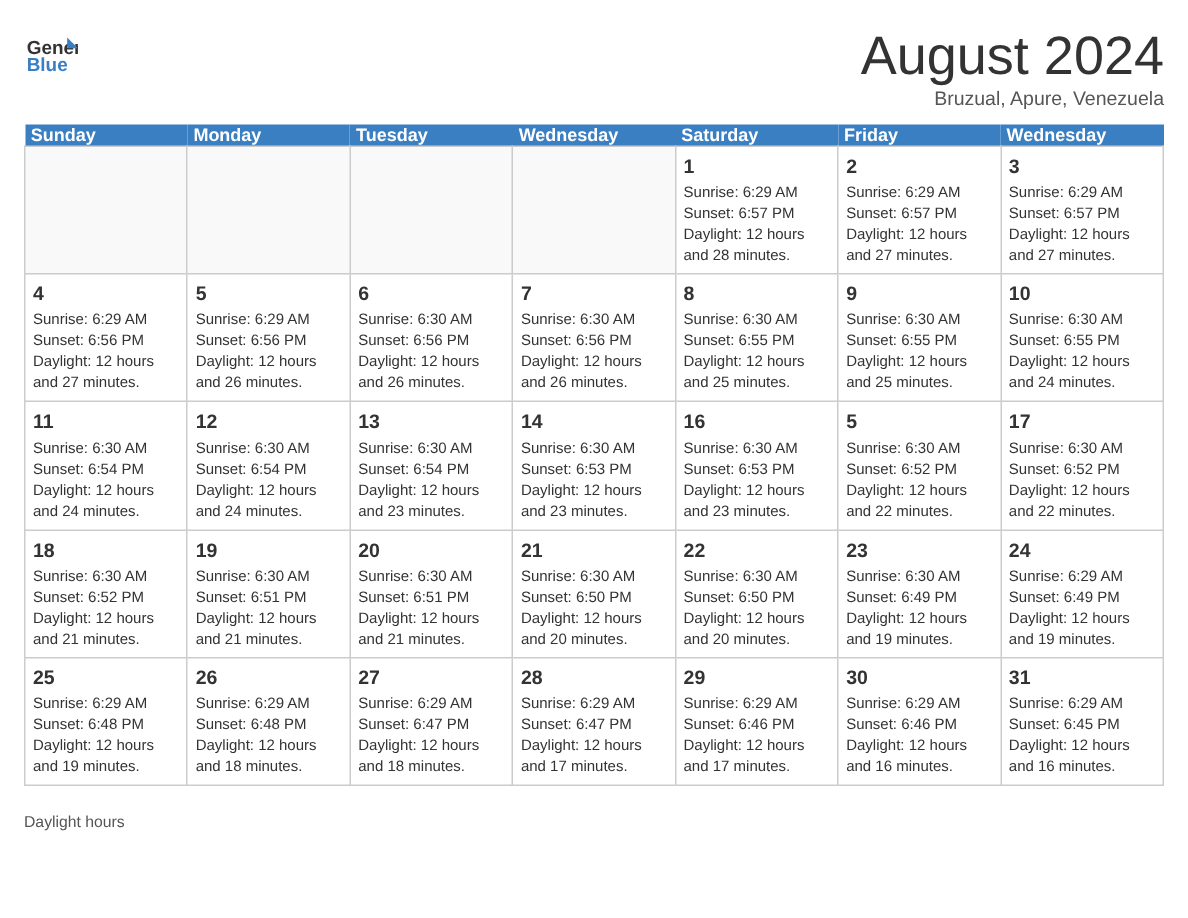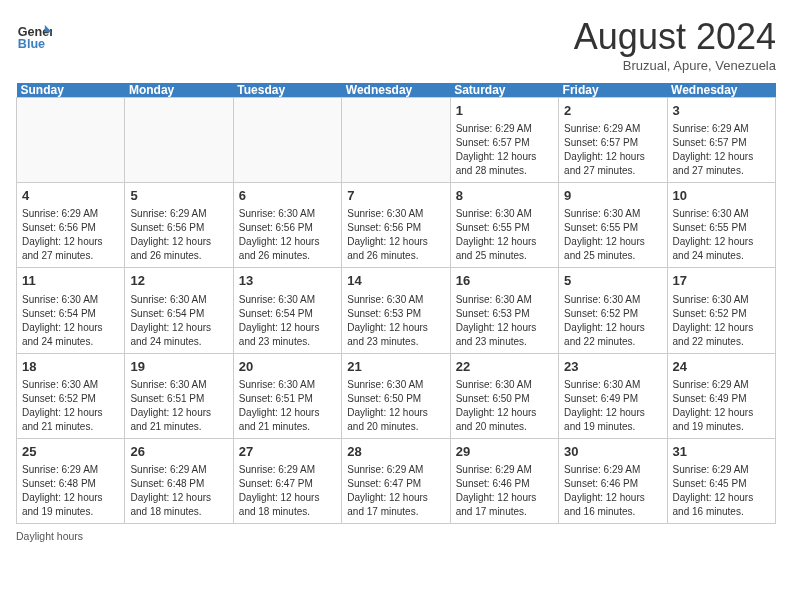--- a/index.html
+++ b/index.html
@@ -66,21 +66,21 @@
       font-size: 13px;
       font-weight: bold;
       display: block;
       margin-bottom: 2px;
     }
     .day-info {
       font-size: 10px;
       color: #333;
     }
     .footer-note {
-      margin-top: 6px;
+      margin-top: 18px;
       font-size: 10.5px;
       color: #555;
     }
   </style>
 </head>
 <body>
 
 <div class="header-area">
   <div class="logo">
     <svg class="logo-icon" viewBox="0 0 40 40">

